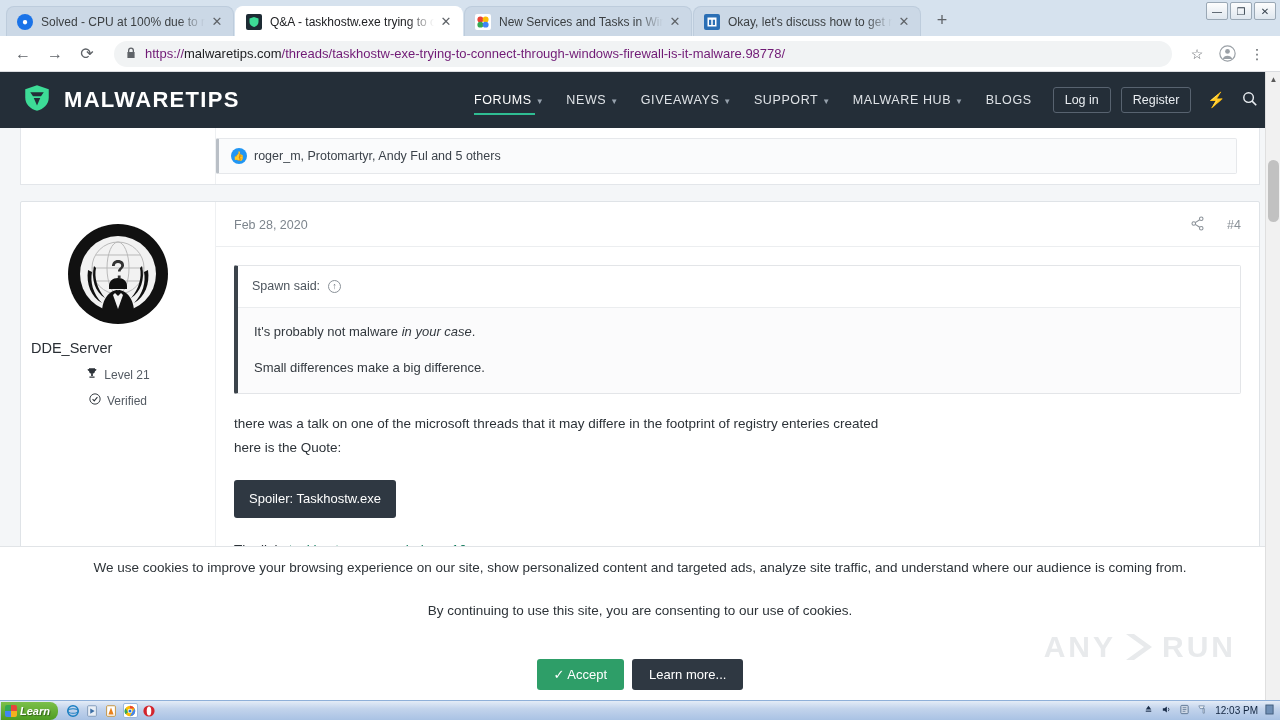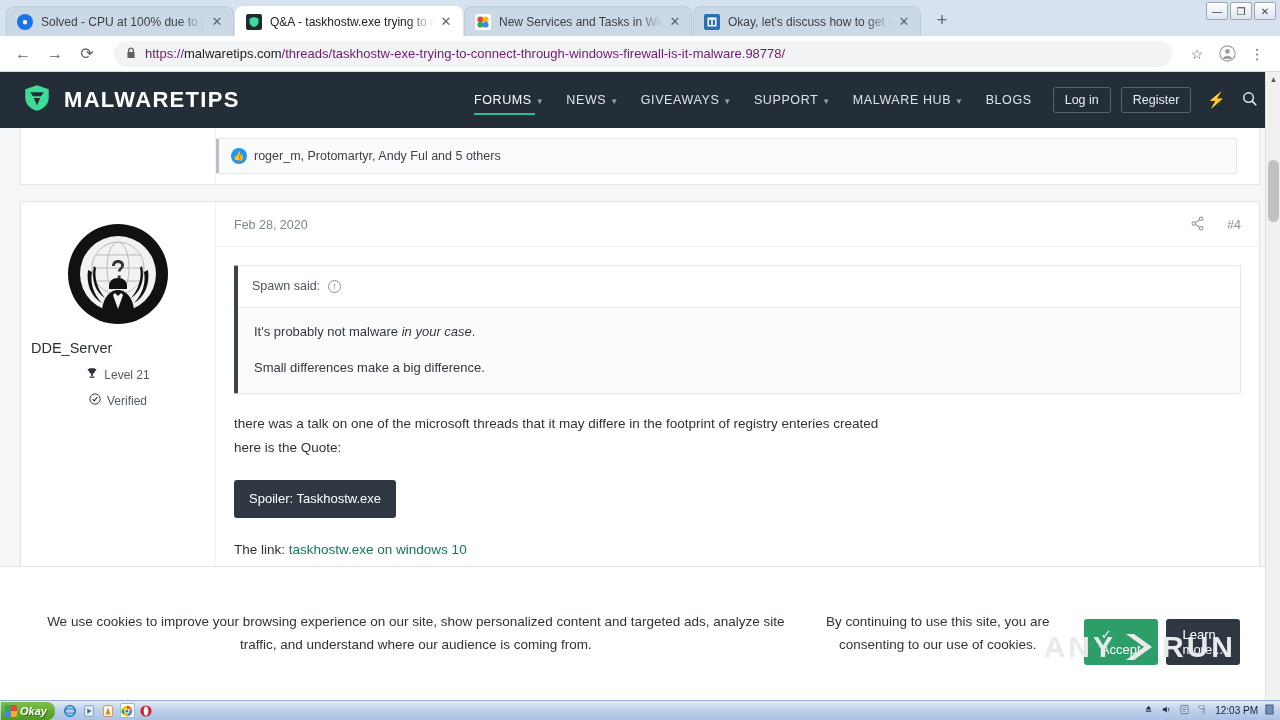--- a/index.html
+++ b/index.html
@@ -197,24 +197,24 @@
   .spoiler-btn {
     display: inline-block; margin-top: 18px;
     background: #2f3842; color: #fff; font-size: 13px;
     padding: 9px 15px; border-radius: 3px;
   }
   .after-spoiler { margin-top: 22px; font-size: 13.5px; color: #2c3238; }
   .link-green { color: #0f7a5a; }
 
   
   .cookie {
-    position: absolute; left: 0; right: 0; bottom: 0; height: 134px;
+    position: absolute; left: 0; right: 0; bottom: 0; height: 154px;
     background: #ffffff; border-top: 1px solid #e1e4e7;
-    display: flex; flex-direction: row; align-items: center;
-    justify-content: center; padding: 0 40px;
+    display: flex; flex-direction: column; align-items: center;
+    justify-content: center; padding: 0 40px; gap: 21px;
   }
   .cookie p { font-size: 13.5px; color: #2d3338; text-align: center; line-height: 1.65; }
   .cookie-btns { margin-top: 16px; display: flex; gap: 8px; }
   .btn-accept {
     background: #2e9e68; color: #fff; font-size: 13px;
     padding: 8px 17px; border-radius: 3px;
   }
   .btn-learn {
     background: #2f3842; color: #fff; font-size: 13px;
     padding: 8px 17px; border-radius: 3px;
@@ -498,21 +498,21 @@
 
   <div class="scrollbar">
     <div class="sb-arrow">▲</div>
     <div class="sb-thumb"></div>
   </div>
 </div>
 
 <div class="taskbar">
   <div class="start">
     <span class="start-glyph"></span>
-    <span>Okay</span>
+    <span>Learn</span>
   </div>
   <div class="qlaunch">
     <div class="qicon">
       <svg width="14" height="14" viewBox="0 0 16 16">
           <circle cx="8" cy="8" r="6" fill="none" stroke="#1a7fc1" stroke-width="1.6"></circle>
           <ellipse cx="8" cy="8" rx="6" ry="2.6" fill="none" stroke="#1a7fc1" stroke-width="1.2"></ellipse>
         </svg>
     </div>
     <div class="qicon">
       <svg width="14" height="14" viewBox="0 0 16 16">

